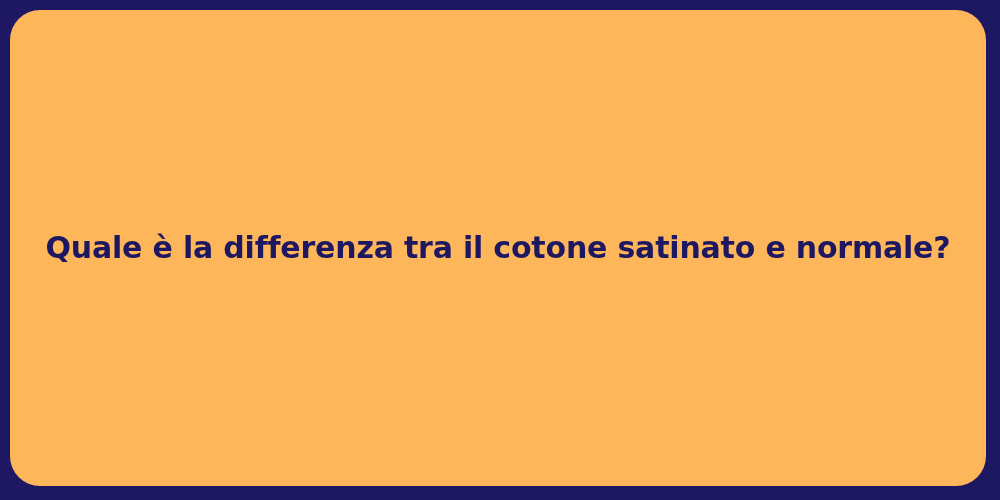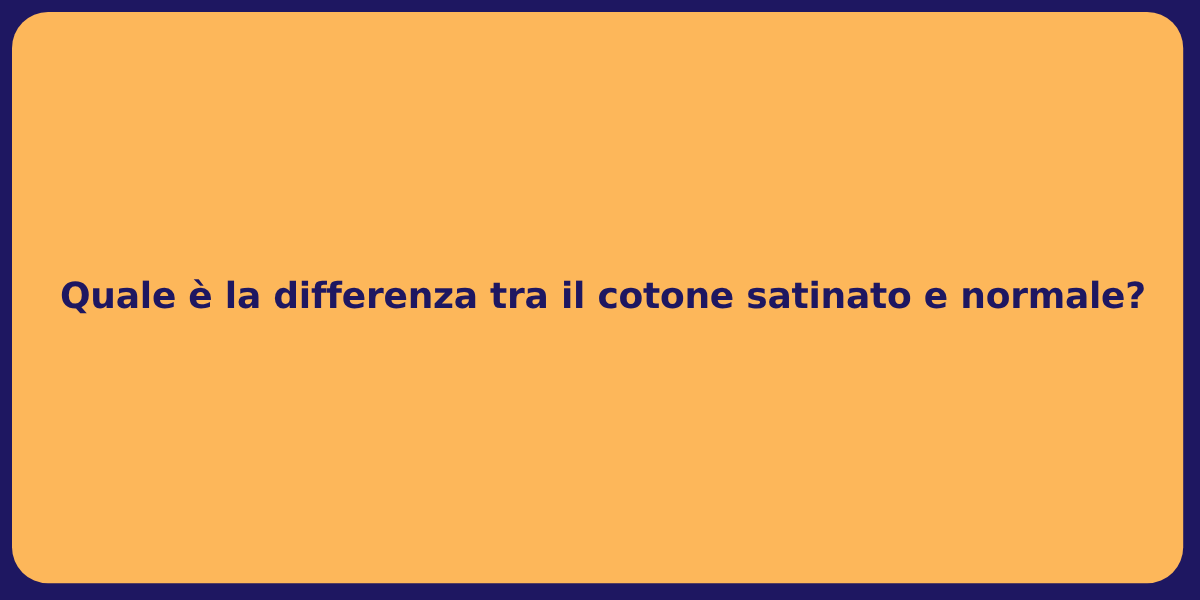--- a/index.html
+++ b/index.html
@@ -26,20 +26,21 @@
   .question-card {
     position: absolute;
     left: 10px;
     top: 10px;
     right: 14px;
     bottom: 14px;
     background: #fdb75a;
     border-radius: 30px;
     display: flex;
     align-items: center;
+    justify-content: center;
     box-sizing: border-box;
     padding: 0 40px;
   }
 
   
   .question-title {
     margin: 0;
     font-family: "DejaVu Sans", "Liberation Sans", sans-serif;
     font-size: 30px;
     font-weight: 700;

